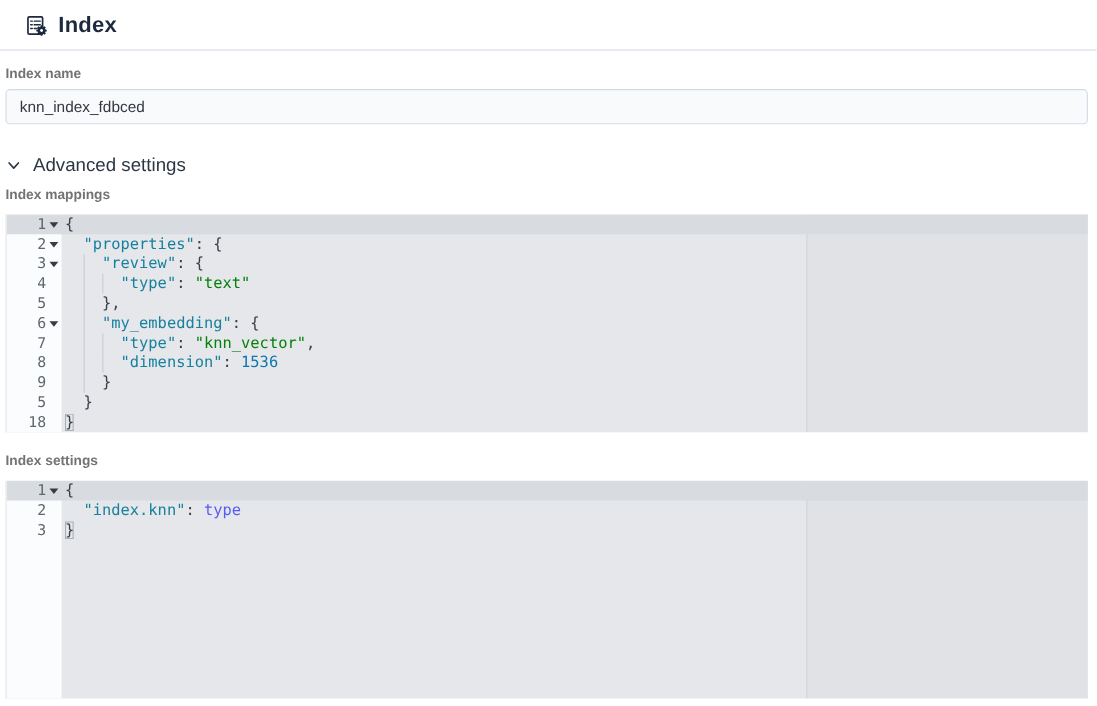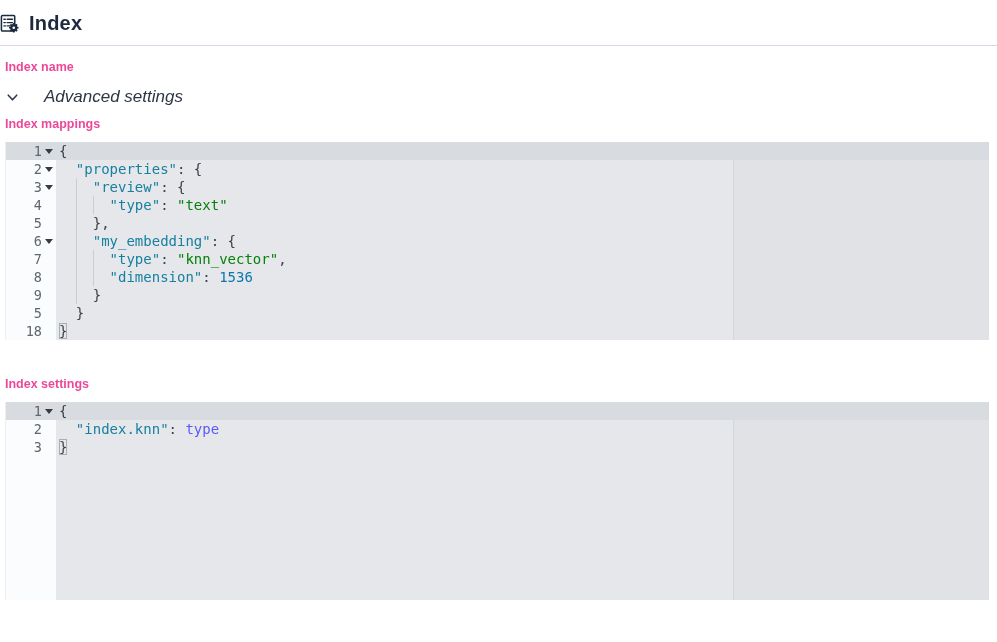--- a/index.html
+++ b/index.html
@@ -1,41 +1,41 @@
 <!DOCTYPE html>
 <html><head>
 <meta charset="utf-8">
 <style>
   * { box-sizing: border-box; margin: 0; padding: 0; }
   html, body { width: 997px; height: 642px; overflow: hidden; background: #ffffff;
     font-family: "Liberation Sans", sans-serif; color: #343741; }
 
   
   .page-header { display: flex; align-items: center; gap: 10px;
-    padding: 12px 0 10px 0; border-bottom: 1px solid #d3dae6; }
+    padding: 12px 0 10px 24px; border-bottom: 1px solid #d3dae6; }
   .page-header h1 { font-size: 20px; font-weight: 600; color: #1d2a3e; letter-spacing: .2px; }
   .header-icon { width: 19px; height: 19px; flex: 0 0 auto; }
 
   main { padding: 0 8px 0 5px; }
 
-  .field-label { display: block; font-size: 12.5px; font-weight: 700; color: #ec4899;
+  .field-label { display: block; font-size: 12.5px; font-weight: 700; color: #737373;
     margin-top: 14px; line-height: 15px; }
 
   .text-input { display: block; width: 100%; height: 32px; margin-top: 6px;
     background: #f8fafc; border: 1px solid #d3dae6; border-radius: 4px;
     padding: 0 12px; font-size: 14px; color: #343741;
     font-family: "Liberation Sans", sans-serif; }
 
-  .accordion { display: flex; align-items: center; gap: 24px; margin-top: 12px;
-    cursor: pointer; font-style: italic; }
+  .accordion { display: flex; align-items: center; gap: 10px; margin-top: 27px;
+    cursor: pointer; }
   .accordion-title { font-size: 17px; font-weight: 500; color: #2c3644; }
   .chevron { width: 15px; height: 15px; }
 
   .mappings-label { margin-top: 10px; }
-  .settings-label { margin-top: 37px; }
+  .settings-label { margin-top: 19px; }
 
   
   .editor { position: relative; margin-top: 10px; height: 198px; overflow: hidden;
     background: #e5e7ea; border-left: 1px solid #edf0f3;
     font-family: "DejaVu Sans Mono", "Liberation Mono", monospace;
     font-size: 14px; line-height: 18px; }
   .editor::before { content: ""; position: absolute; left: 0; top: 0; bottom: 0;
     width: 50px; background: #fbfcfd; }
   .print-margin { position: absolute; top: 0; bottom: 0; right: 0;
     left: calc(53px + 80ch); background: rgba(90,100,110,0.03);
@@ -68,20 +68,21 @@
       <circle cx="11.6" cy="11.6" r="3.1" fill="#1d2a3e"></circle>
       <path d="M11.6 7.6v8 M7.6 11.6h8 M8.8 8.8l5.6 5.6 M14.4 8.8l-5.6 5.6" stroke="#1d2a3e" stroke-width="1.4"></path>
       <circle cx="11.6" cy="11.6" r="1.1" fill="#ffffff"></circle>
     </g>
   </svg>
   <h1>Index</h1>
 </header>
 
 <main>
   <label class="field-label">Index name</label>
+  <input class="text-input" type="text" value="knn_index_fdbced" style="">
 
   <div class="accordion">
     <svg class="chevron" viewBox="0 0 16 16" fill="none">
       <polyline points="3.5,5.5 8,10.5 12.5,5.5" stroke="#2c3644" stroke-width="1.6" stroke-linecap="round" stroke-linejoin="round"></polyline>
     </svg>
     <span class="accordion-title">Advanced settings</span>
   </div>
 
   <label class="field-label mappings-label">Index mappings</label>
   <div class="editor" id="editor-mappings">

